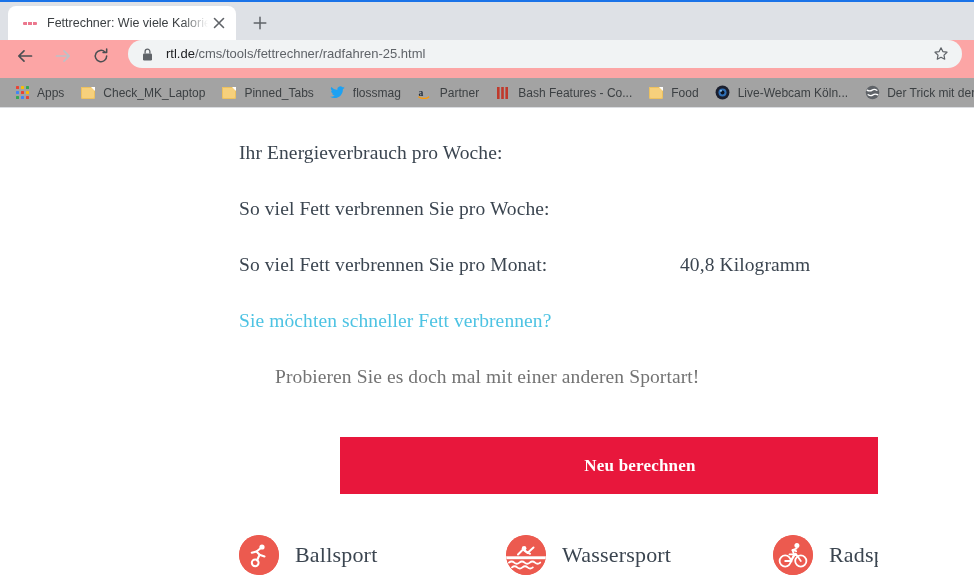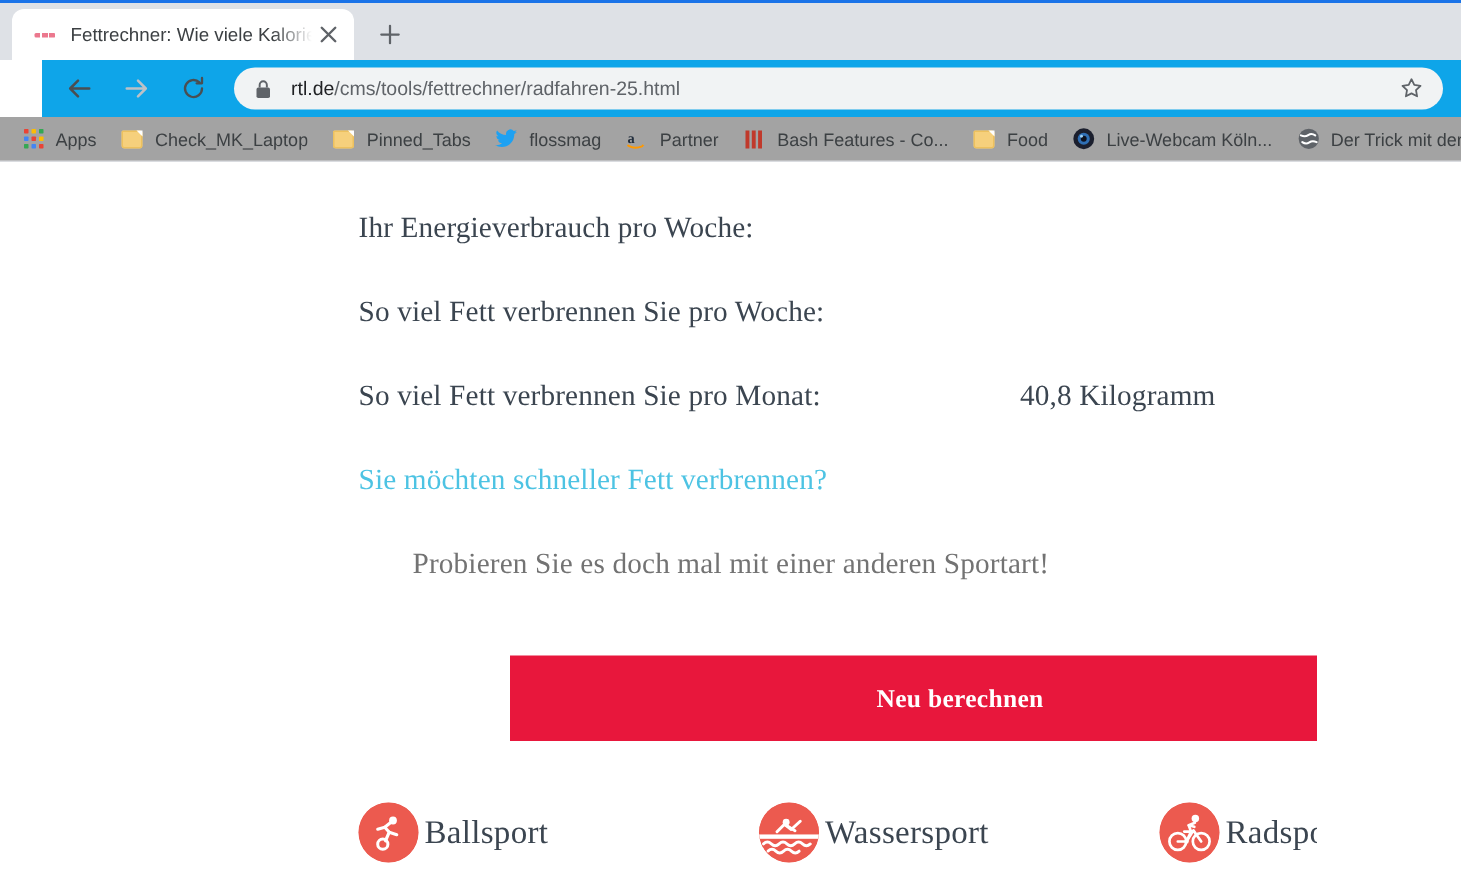--- a/index.html
+++ b/index.html
@@ -71,26 +71,24 @@
   .newtab-btn {
     width: 28px; height: 28px;
     margin: 0 0 3px 10px;
     display: flex; align-items: center; justify-content: center;
     color: #5f6368;
     border-radius: 50%;
   }
 
   .chrome-toolbar {
     height: 38px;
-    background: #0ea5e9;
-    display: flex;
-    align-items: center;
+    background: #fca5a5;
+    display: flex;
     padding: 0 6px;
     position: relative;
-    margin-left: 28px;
   }
   .nav-btn {
     width: 32px; height: 32px;
     margin: 0 3px;
     display: flex; align-items: center; justify-content: center;
     border-radius: 50%;
     color: #5f6368;
     flex: 0 0 32px;
   }
   .nav-btn.disabled { color: #bdc1c6; }
@@ -262,21 +260,21 @@
   .sport-ico {
     width: 40px; height: 40px;
     flex: 0 0 40px;
     border-radius: 50%;
     background: #ec5a4f;
     display: flex; align-items: center; justify-content: center;
     overflow: hidden;
     position: relative;
   }
   .sport-label {
-    margin-left: 4px;
+    margin-left: 16px;
     font-size: 22px;
     color: #3b4550;
     font-family: "Liberation Serif", serif;
     letter-spacing: .2px;
   }
 </style>
 </head>
 <body>
 
 <div id="browser">

